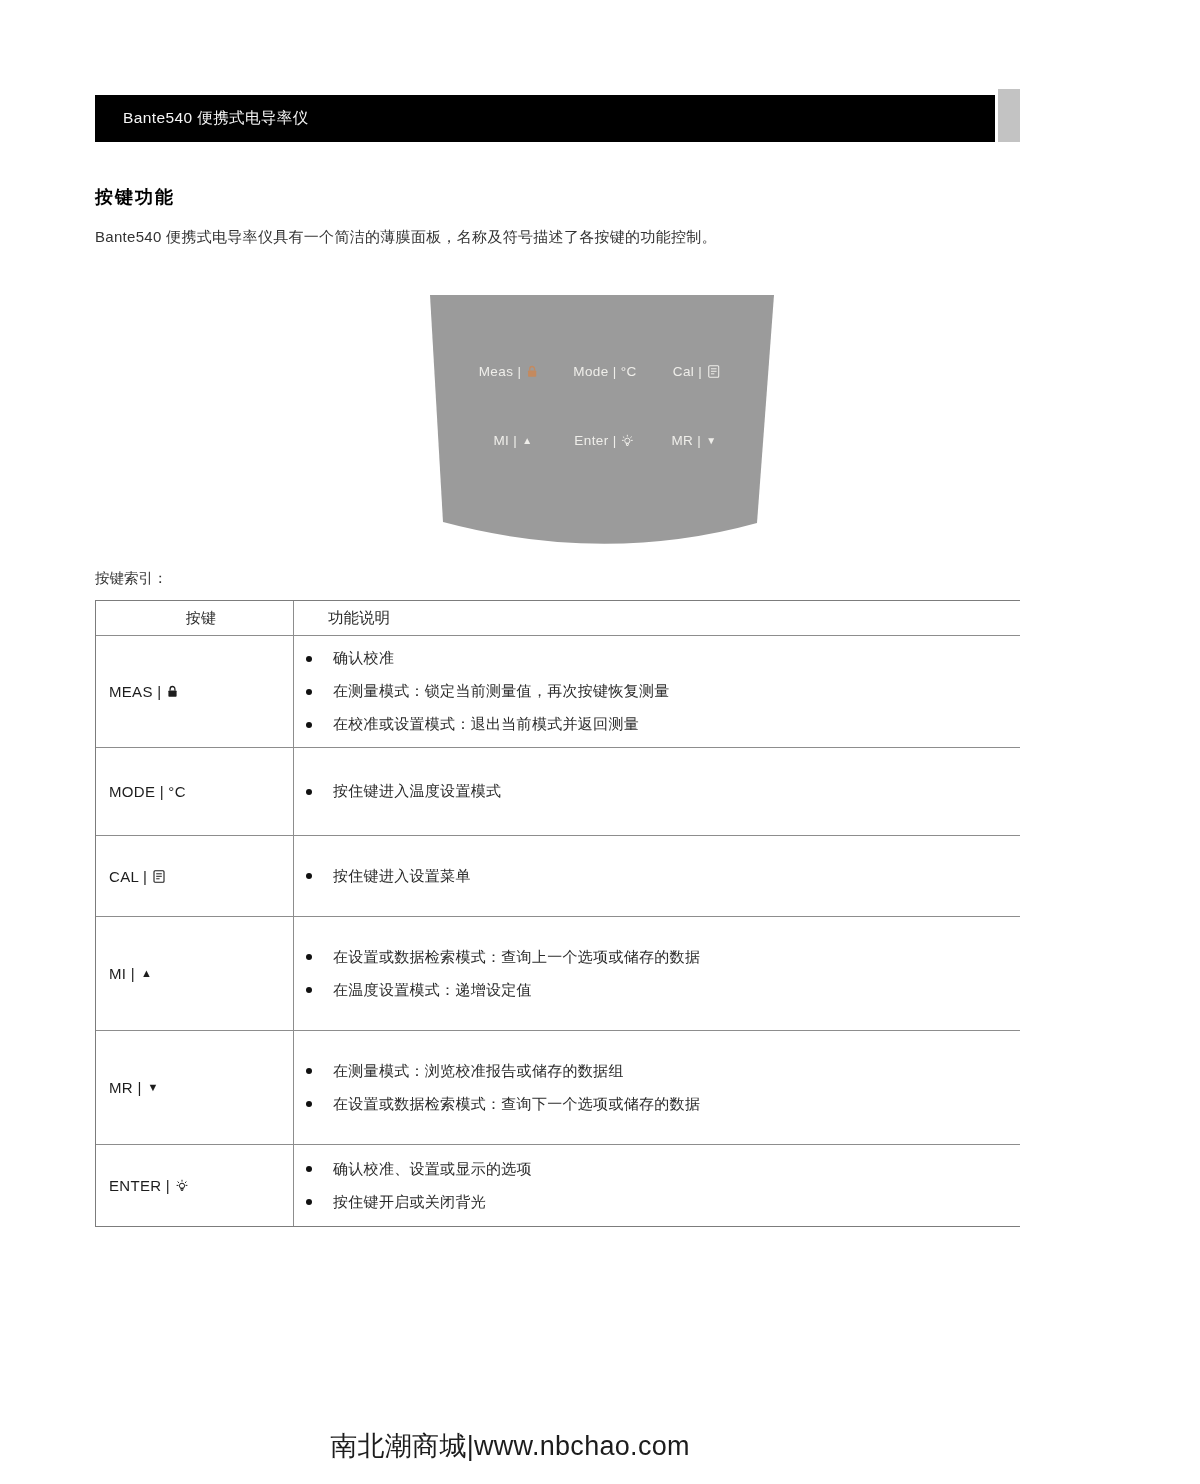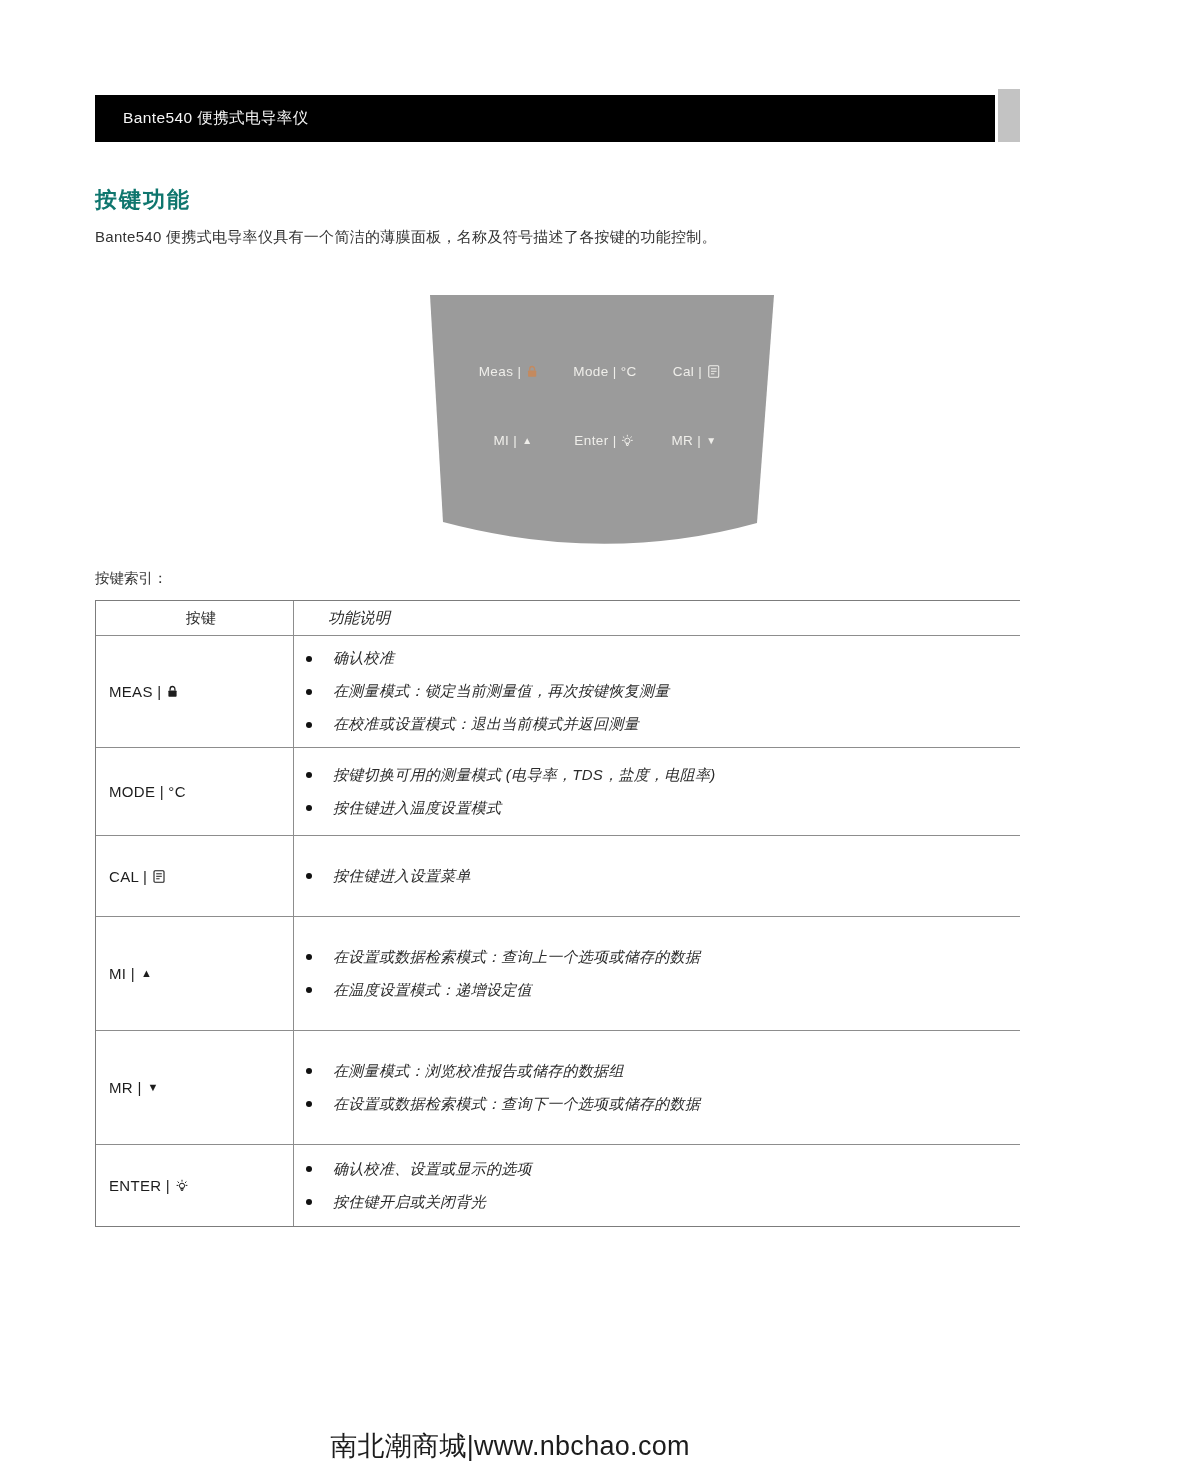--- a/index.html
+++ b/index.html
@@ -7,22 +7,22 @@
         font-family:"Liberation Sans","DejaVu Sans",sans-serif;color:#222;overflow:hidden;}
 
   
   .header-bar{position:absolute;left:95px;top:95px;width:900px;height:47px;background:#000;
               display:flex;align-items:center;padding-left:28px;box-sizing:border-box;}
   .header-bar span{color:#f5f5f5;font-size:15.5px;letter-spacing:0.4px;}
   .page-number-box{position:absolute;left:998px;top:89px;width:107px;height:53px;background:#c3c3c3;
                    display:flex;align-items:center;justify-content:center;font-size:16px;color:#3c3c3c;}
 
   
-  .section-heading{position:absolute;left:95px;top:185px;font-size:22px;font-weight:bold;
-                   letter-spacing:2px;color:#0f766e;}
+  .section-heading{position:absolute;left:95px;top:185px;font-size:18px;font-weight:bold;
+                   letter-spacing:2px;color:#000000;}
   .intro-text{position:absolute;left:95px;top:228px;font-size:15px;color:#333;letter-spacing:0.3px;}
 
   
   .keypad{position:absolute;left:429px;top:295px;width:346px;height:250px;}
   .keypad svg.panel-shape{position:absolute;left:0;top:0;}
   .key-label{position:absolute;transform:translateX(-50%);display:inline-flex;align-items:center;
              gap:5px;color:#efeeea;font-size:13.5px;letter-spacing:0.4px;white-space:nowrap;}
   .key-label .tri{font-size:10px;line-height:1;}
   .icon-svg{display:inline-block;vertical-align:middle;}
   .lock-accent{color:#c48a5f;}
@@ -33,21 +33,21 @@
   
   .ktable{position:absolute;left:95px;top:600px;width:1010px;border:1px solid #7c7c7c;
           box-sizing:border-box;}
   .trow{display:flex;box-sizing:border-box;border-top:1px solid #8d8d8d;}
   .trow:first-child{border-top:none;}
   .tkey{width:198px;box-sizing:border-box;border-right:1px solid #8d8d8d;display:flex;
         align-items:center;padding-left:13px;gap:6px;color:#1d1d1d;}
   .tkey .keytext{font-size:15px;letter-spacing:0.3px;}
   .tkey .tri{font-size:11px;line-height:1;}
   .tdesc{flex:1;box-sizing:border-box;display:flex;flex-direction:column;justify-content:center;
-         padding-left:12px;font-style:italic;}
+         padding-left:12px;}
   .thead .tkey,.thead .tdesc{font-size:15.5px;color:#2a2a2a;justify-content:center;}
   .thead .tdesc{flex-direction:row;justify-content:flex-start;align-items:center;}
   .bullet-line{display:flex;align-items:center;height:33px;font-size:15px;color:#2b2b2b;
                letter-spacing:0.3px;}
   .dot{width:6px;height:6px;border-radius:50%;background:#111;margin-right:21px;flex:0 0 auto;}
 
   
   .page-footer{position:absolute;left:0;top:1428px;width:100%;text-align:center;
                font-size:27px;color:#1c1c1c;letter-spacing:0.3px;}
 </style>
@@ -152,24 +152,20 @@
       </div>
     </div>
 
     <div class="trow" style="height:88px;">
       <div class="tkey">
         <span class="keytext">MODE | °C</span>
       </div>
       <div class="tdesc">
         <div class="bullet-line">
           <span class="dot"></span>
-          <span>按键切换可用的测量模式 (电导率，TDS，盐度，电阻率)</span>
-        </div>
-        <div class="bullet-line">
-          <span class="dot"></span>
           <span>按住键进入温度设置模式</span>
         </div>
       </div>
     </div>
 
     <div class="trow" style="height:81px;">
       <div class="tkey">
         <span class="keytext">CAL |</span>
         <svg class="icon-svg" width="12" height="13" viewBox="0 0 12 13">
           <rect x="1" y="0.8" width="10" height="11.4" rx="1" fill="none" stroke="currentColor" stroke-width="1.1"></rect>

